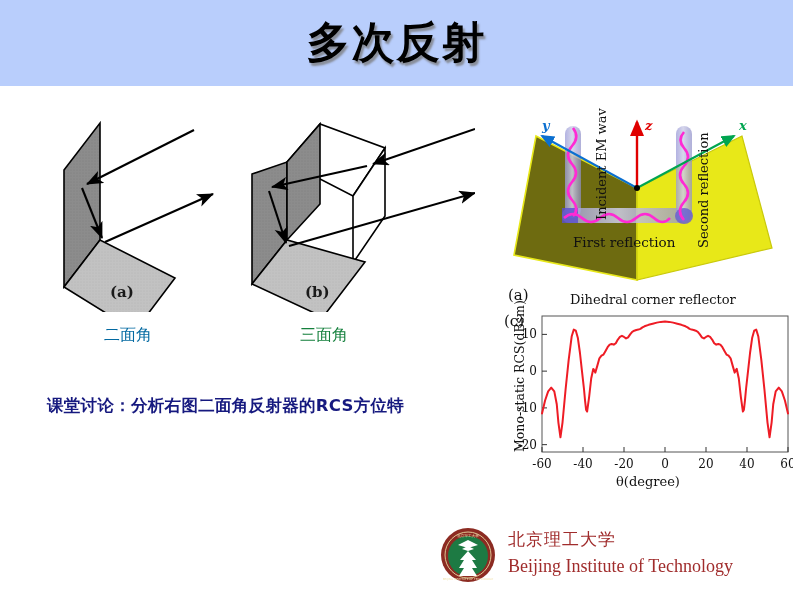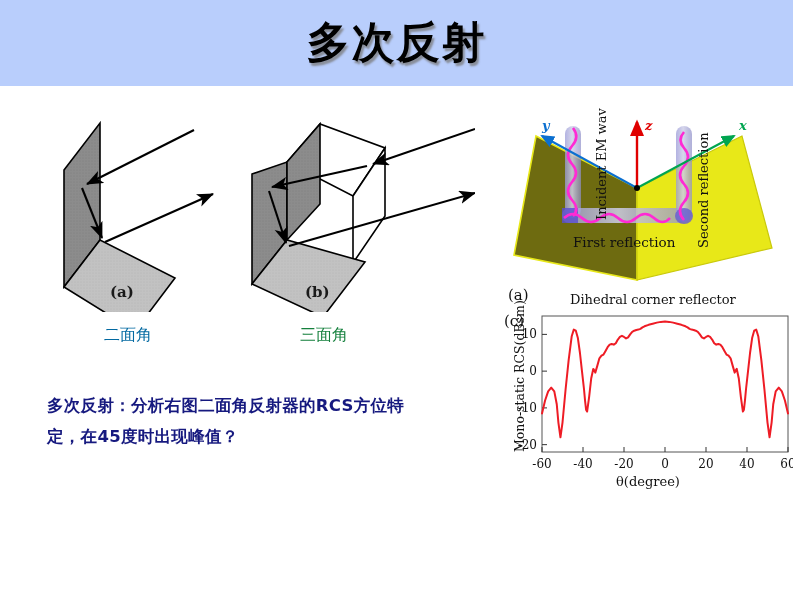--- a/index.html
+++ b/index.html
@@ -117,22 +117,21 @@
       </g>
     </svg>
   </div>
 
   <div class="cap-a">(a)</div>
   <div class="cap-b">(b)</div>
   <div class="cn-a">二面角</div>
   <div class="cn-b">三面角</div>
 
   <div class="discussion">
-    <div>多次反射：分析右图二面角反射器的RCS方位特</div>
-    <div>定，在45度时出现峰值？</div>
+    <div>课堂讨论：分析右图二面角反射器的RCS方位特</div>
   </div>
 
   <div class="fig-right">
     <svg width="293" height="200" viewBox="0 0 293 200">
       <defs>
         <marker id="redArrow" markerWidth="9" markerHeight="9" refX="6" refY="3" orient="auto">
           <path d="M0,0 L7,3 L0,6 z" fill="#e00000"></path>
         </marker>
         <marker id="grnArrow" markerWidth="9" markerHeight="9" refX="6" refY="3" orient="auto">
           <path d="M0,0 L7,3 L0,6 z" fill="#00a550"></path>
@@ -210,14 +209,28 @@
           <text x="37" y="75.13513513513513" text-anchor="end" font-family="DejaVu Serif, serif" font-size="12" fill="#111">0</text>
           <line x1="42" y1="107.89189189189189" x2="47" y2="107.89189189189189" stroke="#333" stroke-width="1"></line>
           <text x="37" y="111.89189189189189" text-anchor="end" font-family="DejaVu Serif, serif" font-size="12" fill="#111">-10</text>
           <line x1="42" y1="144.64864864864865" x2="47" y2="144.64864864864865" stroke="#333" stroke-width="1"></line>
           <text x="37" y="148.64864864864865" text-anchor="end" font-family="DejaVu Serif, serif" font-size="12" fill="#111">-20</text>
           <polyline points="42.00,113.41 45.08,100.54 48.15,91.35 51.23,87.68 54.30,91.35 56.76,104.22 58.40,122.59 60.45,137.30 62.50,122.59 65.58,89.51 68.65,60.11 71.72,36.22 73.78,29.60 75.83,30.70 77.88,38.05 79.93,52.76 81.97,71.14 84.03,89.51 85.05,100.54 86.08,109.73 87.10,111.57 89.15,96.86 91.20,78.49 93.25,68.93 94.28,70.40 95.30,72.61 97.35,65.62 99.40,58.27 101.45,55.70 103.50,54.59 105.55,50.92 107.60,47.24 109.65,44.67 111.70,43.94 113.75,44.67 115.80,43.20 117.85,39.52 119.90,36.95 121.95,35.85 124.00,36.95 126.05,38.42 128.10,37.32 130.15,34.38 132.20,31.81 134.25,30.70 136.30,29.97 138.35,29.60 140.40,28.86 142.45,27.39 144.50,26.29 148.60,24.82 152.70,23.72 156.80,22.62 160.90,21.88 165.00,21.51 169.10,21.88 173.20,22.62 177.30,23.72 181.40,24.82 185.50,26.29 187.55,27.39 189.60,28.86 191.65,29.60 193.70,29.97 195.75,30.70 197.80,31.81 199.85,34.38 201.90,37.32 203.95,38.42 206.00,36.95 208.05,35.85 210.10,36.95 212.15,39.52 214.20,43.20 216.25,44.67 218.30,43.94 220.35,44.67 222.40,47.24 224.45,50.92 226.50,54.59 228.55,55.70 230.60,58.27 232.65,65.62 234.70,72.61 235.72,70.40 236.75,68.93 238.80,78.49 240.85,96.86 242.90,111.57 243.92,109.73 244.95,100.54 245.98,89.51 248.03,71.14 250.07,52.76 252.13,38.05 254.18,30.70 256.23,29.60 258.27,36.22 261.35,60.11 264.43,89.51 267.50,122.59 269.55,137.30 271.60,122.59 273.24,104.22 275.70,91.35 278.77,87.68 281.85,91.35 284.93,100.54 288.00,113.41" fill="none" stroke="#ee1c25" stroke-width="2" stroke-linejoin="round" stroke-linecap="round"></polyline>
         </g>
     </svg>
   </div>
 
+  <div class="footer">
+    <svg class="logo" viewBox="0 0 56 56">
+      <circle cx="28" cy="28" r="27" fill="#8c2b22"></circle>
+      <circle cx="28" cy="28" r="23" fill="none" stroke="#e8d9a0" stroke-width="0.9"></circle>
+      <circle cx="28" cy="29" r="20" fill="#1d7a43"></circle>
+      <path d="M28 13 l10 5 -10 3 -10 -3 z" fill="#ffffff"></path>
+      <path d="M28 19 l6 3 -6 2 -6 -2 z" fill="#ffffff"></path>
+      <path d="M28 24 l8 9 -4 0 5 8 -5 0 5 8 -18 0 5 -8 -5 0 5 -8 -4 0 z" fill="#ffffff"></path>
+      <text x="28" y="10" text-anchor="middle" font-family="DejaVu Serif, serif" font-size="3.6" fill="#f0e2b0">北京理工大学</text>
+      <text x="28" y="53" text-anchor="middle" font-family="DejaVu Sans, sans-serif" font-size="2.8" fill="#f0e2b0">BEIJING INSTITUTE OF TECHNOLOGY</text>
+    </svg>
+    <div class="org-cn">北京理工大学</div>
+    <div class="org-en">Beijing Institute of Technology</div>
+  </div>
 
 </div>
 
 </body></html>

